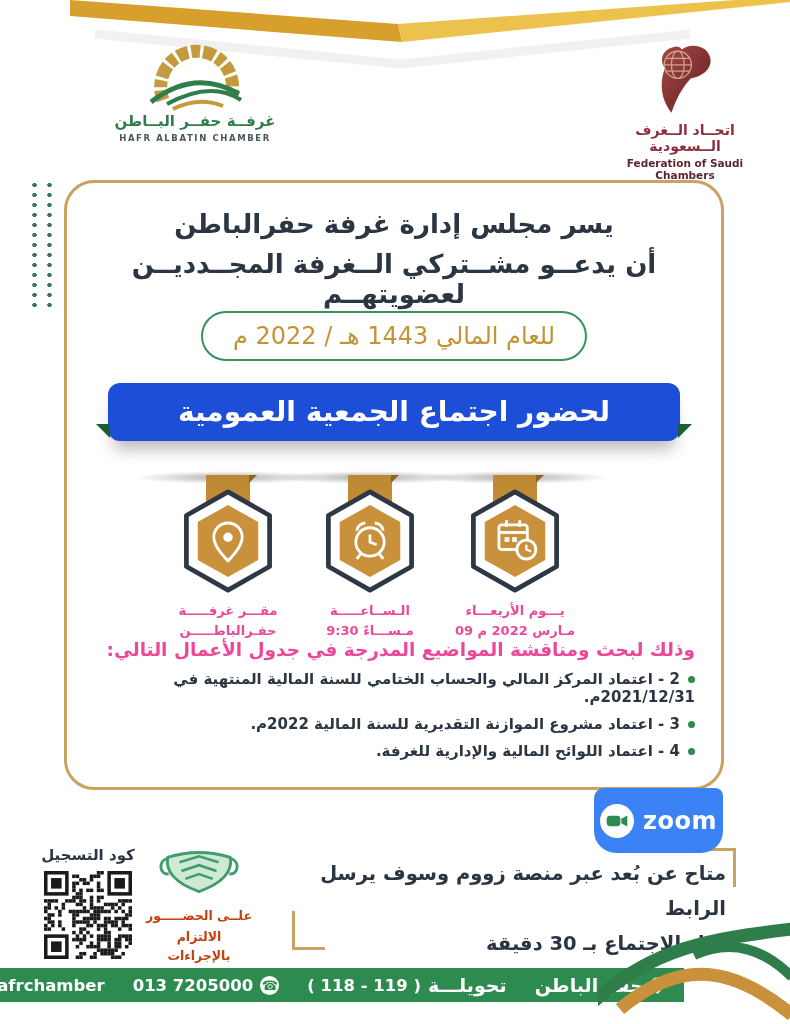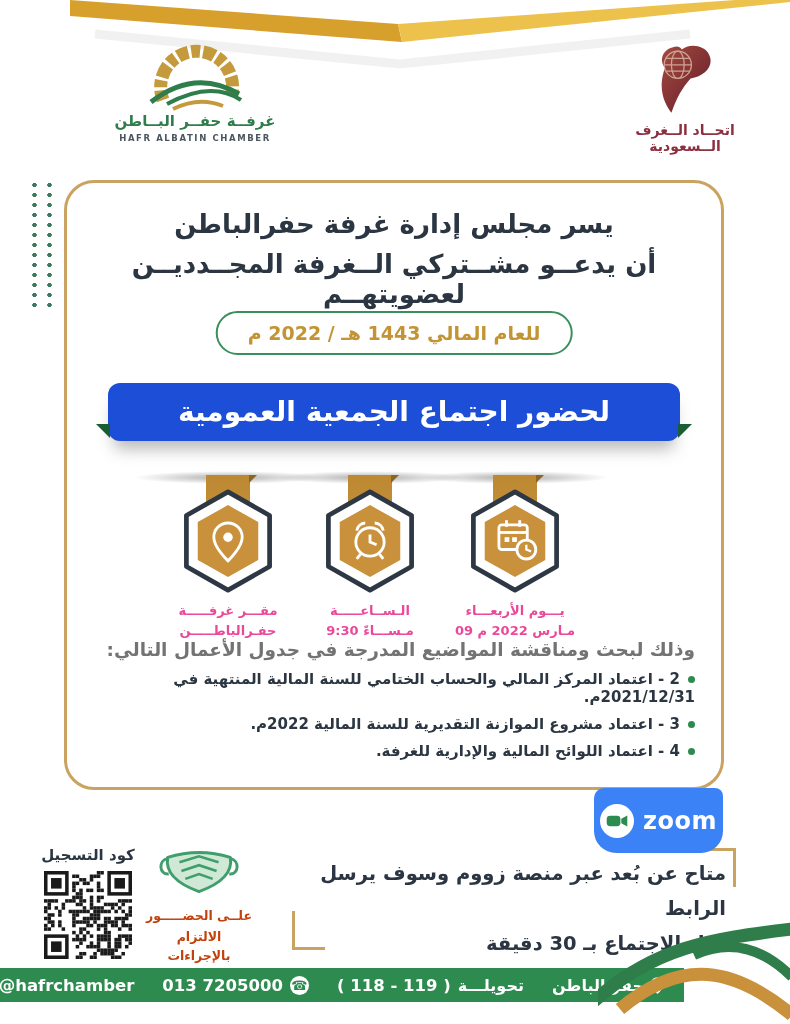--- a/index.html
+++ b/index.html
@@ -27,21 +27,21 @@
 
   
   .card{position:absolute;left:64px;top:180px;width:660px;height:610px;
     border:3px solid #c9a35f;border-radius:30px;background:#fff;}
   .headline{position:absolute;left:0;right:0;text-align:center;font-weight:bold;
     color:#2b3642;font-size:26px;direction:rtl;}
   .h-line1{top:26px;}
   .h-line2{top:66px;}
   .year-pill{position:absolute;left:50%;top:128px;transform:translateX(-50%);
     border:2.5px solid #39905c;border-radius:999px;padding:9px 30px;
-    color:#c39434;font-size:19px;font-weight:bold;direction:rtl;white-space:nowrap;}
+    color:#c39434;font-size:24px;font-weight:normal;direction:rtl;white-space:nowrap;}
   .banner{position:absolute;left:50%;top:200px;transform:translateX(-50%);
     width:572px;height:58px;background:#1d4ed8;border-radius:12px;
     color:#fff;font-size:28px;font-weight:bold;text-align:center;line-height:58px;
     direction:rtl;box-shadow:0 14px 16px -6px rgba(70,70,70,.38);}
   .banner::before{content:"";position:absolute;left:-12px;bottom:3px;width:0;height:0;
     border-top:14px solid #1a5c33;border-left:14px solid transparent;}
   .banner::after{content:"";position:absolute;right:-12px;bottom:3px;width:0;height:0;
     border-top:14px solid #1a5c33;border-right:14px solid transparent;}
 
   
@@ -55,21 +55,21 @@
     width:44px;height:88px;background:linear-gradient(180deg,#bd8832,#cb963e);
     border-radius:0 0 5px 5px;}
   .ribbon::after{content:"";position:absolute;top:0;right:-7px;width:0;height:0;
     border:4px solid transparent;border-left:4px solid #8a6526;border-top:4px solid #8a6526;}
   .hexagon{position:absolute;left:50%;top:16px;transform:translateX(-50%);}
   .detail-l1,.detail-l2{font-size:13px;font-weight:bold;color:#ec4899;line-height:1.55;direction:rtl;}
   .ltr{direction:ltr;}
 
   
   .agenda{position:absolute;left:24px;right:26px;top:456px;direction:rtl;text-align:right;}
-  .agenda-title{color:#737373;font-size:18.5px;font-weight:bold;margin-bottom:10px;}
+  .agenda-title{color:#ec4899;font-size:18.5px;font-weight:bold;margin-bottom:10px;}
   .agenda-list{list-style:none;margin:0;padding:0;}
   .agenda-item{font-size:15px;font-weight:bold;color:#2b3642;margin:9px 0;}
   .bullet{display:inline-block;width:7px;height:7px;border-radius:50%;
     background:#2e8b4f;vertical-align:middle;margin-left:8px;}
 
   
   .zoom-badge{position:absolute;left:594px;top:788px;width:129px;height:65px;
     background:#3b82f6;border-radius:10px 8px 22px 22px;display:flex;align-items:center;
     justify-content:center;gap:9px;direction:ltr;z-index:3;}
   .zoom-cam{width:34px;height:34px;border-radius:50%;background:#fff;
@@ -91,21 +91,21 @@
     border-top:3px solid #c9a35f;border-right:3px solid #c9a35f;}
   .remote-note::after{content:"";position:absolute;bottom:-10px;left:-4px;width:30px;height:36px;
     border-bottom:3px solid #c9a35f;border-left:3px solid #c9a35f;}
 
   
   .footer-bar{position:absolute;left:0;top:968px;width:684px;height:34px;background:#2e8b4f;
     display:flex;flex-direction:row;direction:rtl;align-items:center;gap:28px;
     padding-right:20px;z-index:1;}
   .footer-group{display:flex;flex-direction:row;direction:rtl;align-items:center;gap:7px;
     color:#fff;font-weight:bold;white-space:nowrap;}
-  .footer-ar{font-size:16px;}
+  .footer-ar{font-size:19px;}
   .footer-num{font-size:16.5px;}
   .soc-circle{width:18px;height:18px;border-radius:50%;background:#fff;color:#2e8b4f;
     display:flex;align-items:center;justify-content:center;font-size:12px;font-weight:bold;}
   .phone-circle{width:19px;height:19px;border-radius:50%;background:#fff;color:#2e8b4f;
     display:flex;align-items:center;justify-content:center;font-size:13px;}
   .corner-arcs{position:absolute;right:0;top:903px;z-index:2;}
 </style>
 </head>
 <body data-interactable="false">
 
@@ -138,20 +138,21 @@
       </clipPath>
     </defs>
     <path d="M60,4 C47,7 42,20 50,30 C40,56 50,76 58,86 C64,68 72,54 82,43 C100,40 112,27 105,13 C99,1 80,-1 71,7 C68,2 64,3 60,4 Z" fill="url(#fg)"></path>
     <g clip-path="url(#fclip)" stroke="#cfa391" stroke-width="1.6" fill="none">
       <circle cx="66" cy="26" r="17"></circle>
       <ellipse cx="66" cy="26" rx="8" ry="17"></ellipse>
       <path d="M49,26 H83 M51,18 H81 M51,34 H81"></path>
     </g>
   </svg>
   <div class="ar" data-interactable="false">اتحــاد الــغرف الــسعودية</div>
+  <div class="en" data-interactable="false">Federation of Saudi Chambers</div>
 </div>
 
 <div class="dots" data-interactable="false"></div>
 
 <div class="card" data-interactable="false">
   <div class="headline h-line1" data-interactable="false">يسر مجلس إدارة غرفة حفرالباطن</div>
   <div class="headline h-line2" data-interactable="false">أن يدعــو مشــتركي الــغرفة المجــدديــن لعضويتهــم</div>
   <div class="year-pill" data-interactable="false">للعام المالي 1443 هـ / 2022 م</div>
   <div class="banner" data-interactable="false">لحضور اجتماع الجمعية العمومية</div>
 

